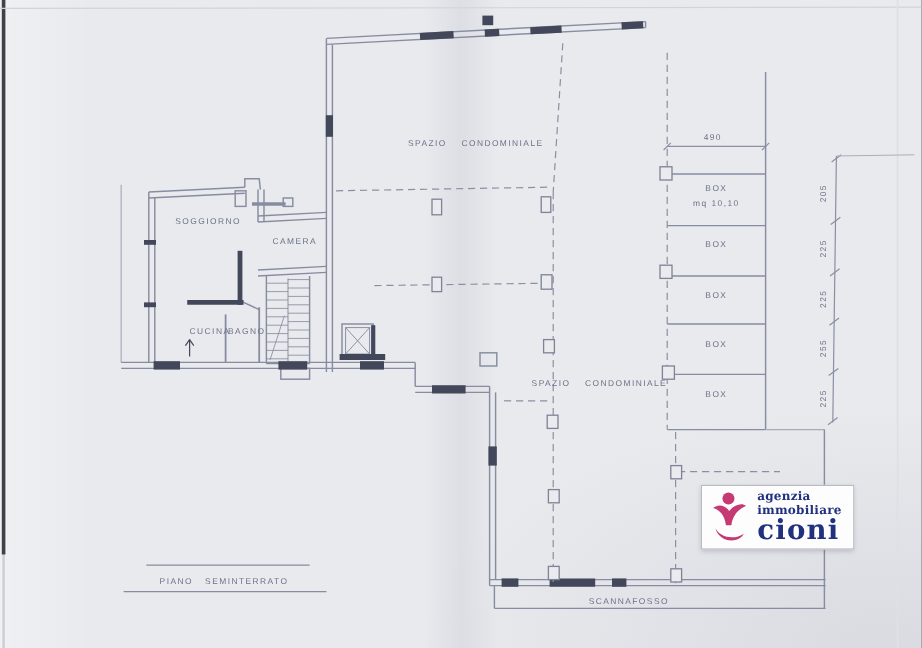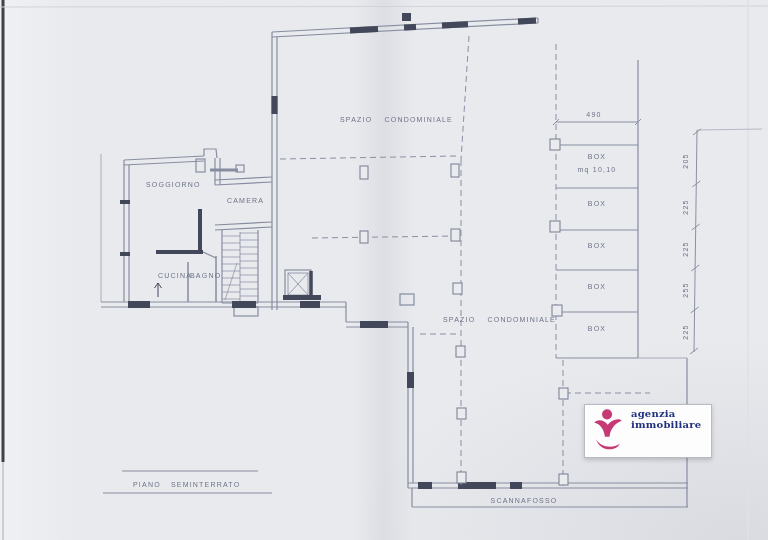--- a/index.html
+++ b/index.html
@@ -14,21 +14,21 @@
   }
   .plan-svg{position:absolute;left:0;top:0;}
   .plan-svg text{
     font-family:"Liberation Sans", sans-serif;
     fill:#6b7287;font-size:7px;letter-spacing:1.2px;
   }
   .logo-box{
     position:absolute;left:584px;top:404px;width:128px;height:54px;
     background:#fdfdfd;border:1px solid #b9bac2;
     box-shadow:0 2px 4px rgba(60,62,75,.25);
-    display:flex;gap:5px;padding:3px 5px;box-sizing:border-box;
+    display:flex;align-items:center;gap:5px;padding:3px 5px;box-sizing:border-box;
   }
   .logo-text{display:flex;flex-direction:column;line-height:11px;}
   .logo-small{
     font-family:"DejaVu Serif", serif;font-weight:bold;
     font-size:10px;color:#20317e;letter-spacing:.2px;
   }
   .logo-big{
     font-family:"DejaVu Serif", serif;font-weight:bold;
     font-size:23px;color:#20317e;letter-spacing:1px;line-height:24px;margin-top:-1px;
   }
@@ -244,16 +244,17 @@
       <g fill="#c53a73">
         <circle cx="18" cy="6.5" r="5.3"></circle>
         <path d="M4.5,15 C10,16.5 14.5,21 15.8,30 L20.6,30 C21.5,21.5 27,15.5 33.5,13.2
                  C29.5,9.8 23,12.5 18.6,17.5 C15.2,12.5 9,11 4.5,15 Z"></path>
         <path d="M6.5,32.5 C10,40.5 23,43.5 31.5,37.5 C27,46.5 9.5,45.5 6.5,32.5 Z"></path>
       </g>
     </svg>
     <div class="logo-text">
       <span class="logo-small">agenzia</span>
       <span class="logo-small">immobiliare</span>
+      <span class="logo-big">cioni</span>
     </div>
   </div>
 
 </div>
 
 </body></html>

